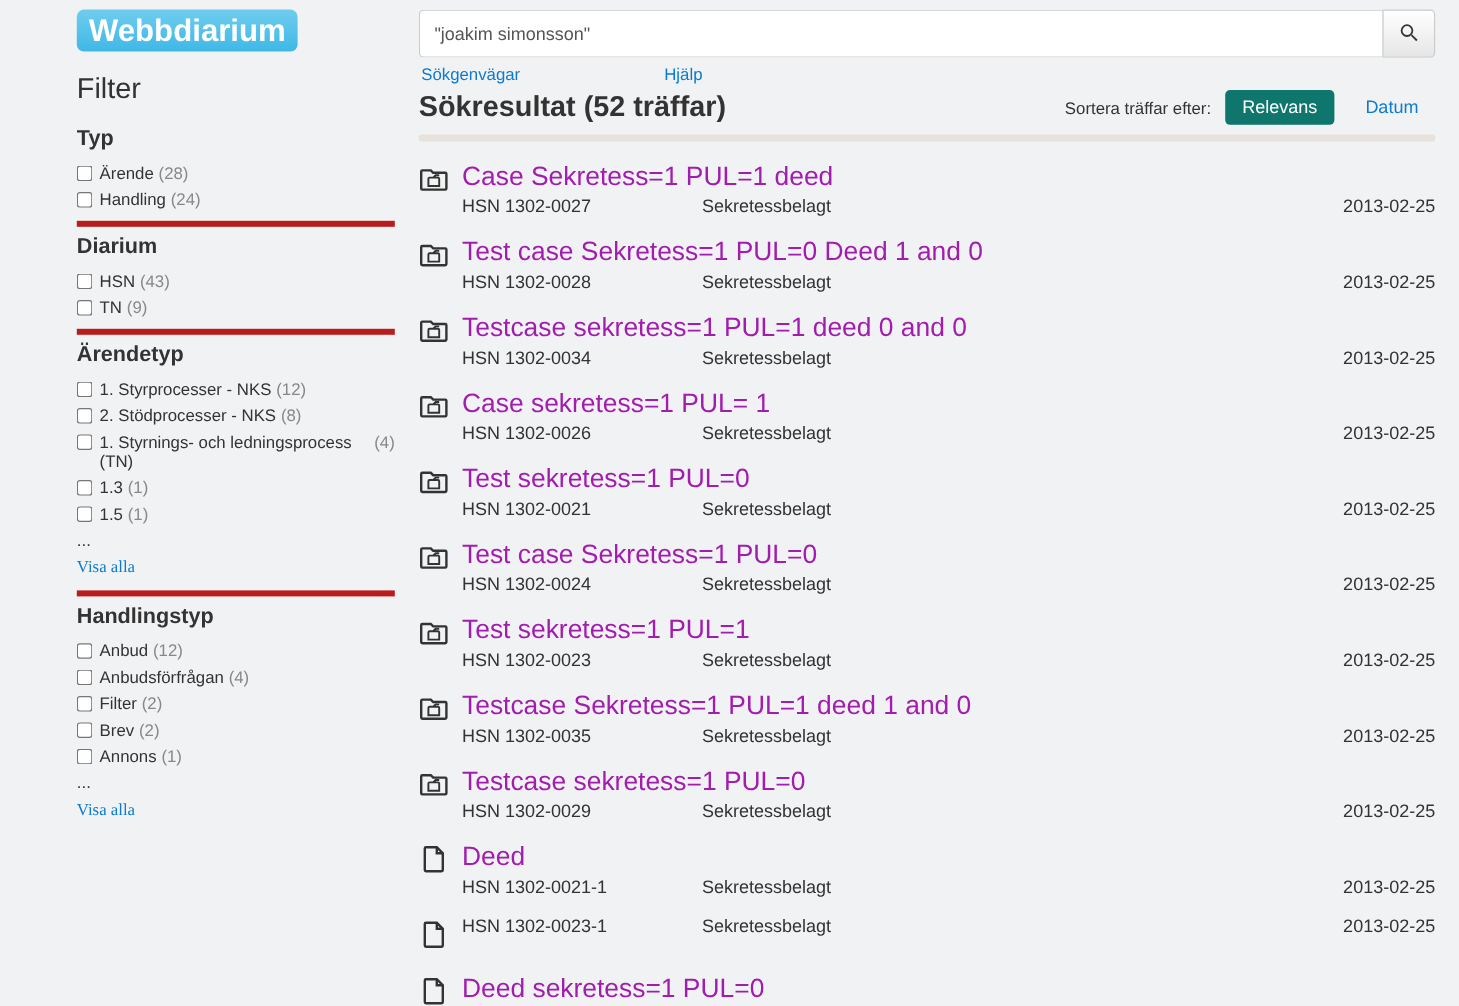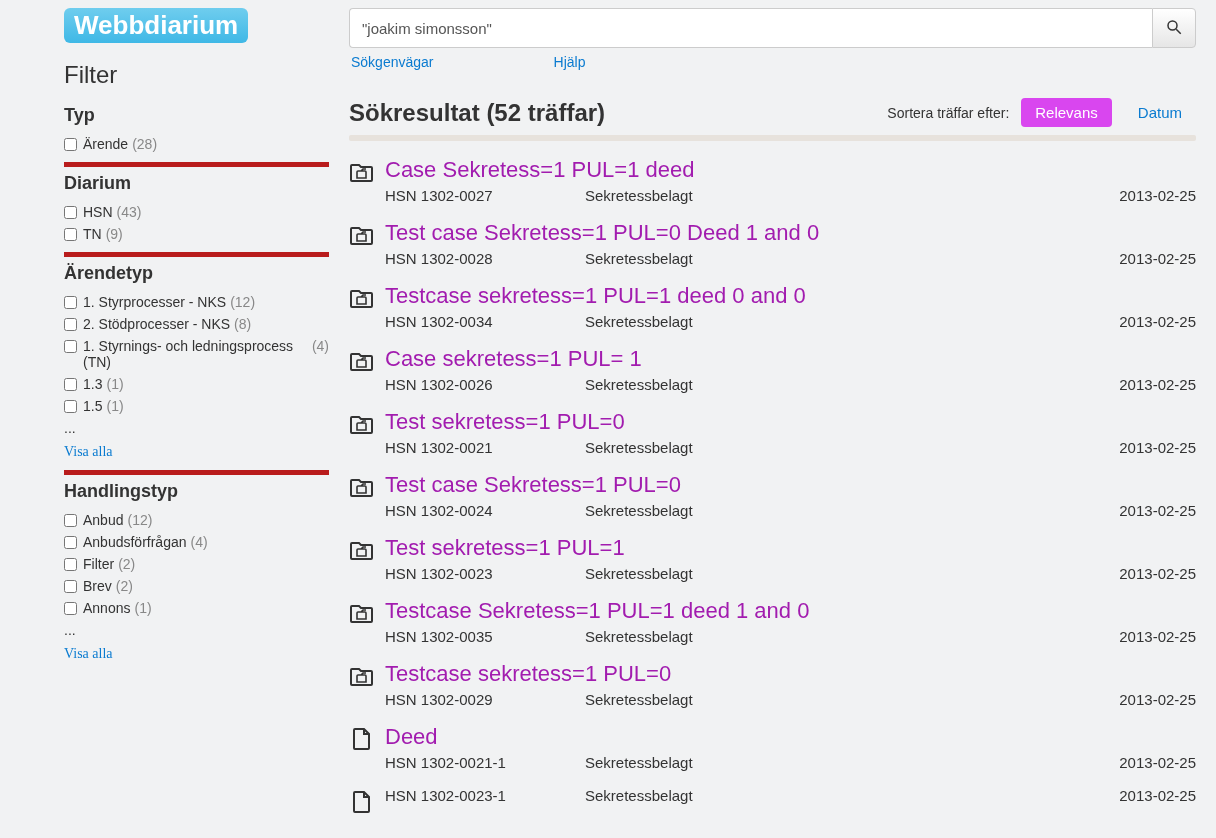--- a/index.html
+++ b/index.html
@@ -56,33 +56,33 @@
     width: 44px;
     border: 1px solid #ccc;
     border-radius: 0 4px 4px 0;
     background: linear-gradient(#fff, #e6e6e6);
     cursor: pointer;
     display: flex; align-items: center; justify-content: center;
   }
   .links-row { display: flex; gap: 120px; padding: 6px 2px 0; }
   .link { color: #0a7bd0; cursor: pointer; font-size: 14px; }
 
-  .results-header { display: flex; align-items: flex-end; justify-content: space-between; margin-top: 28px; }
+  .results-header { display: flex; align-items: flex-end; justify-content: space-between; margin-top: 5px; }
   .results-title { font-size: 24px; font-weight: 700; margin: 0; }
   .sort-wrap { display: flex; align-items: center; gap: 12px; }
   .sort-label { color: #333; }
   .pill {
     display: inline-block;
     padding: 6px 14px;
     border-radius: 4px;
     color: #0a7bd0;
     cursor: pointer;
     font-size: 15px;
   }
-  .pill.active { background: #d946ef; color: #fff; }
+  .pill.active { background: #0f766e; color: #fff; }
 
   .results-divider { height: 6px; background: #e7e2dc; margin-top: 8px; border-radius: 2px; }
 
   .results { margin-top: 10px; }
   .result { display: flex; align-items: flex-start; padding: 6px 0 10px; }
   .r-icon { width: 36px; flex: 0 0 36px; padding-top: 2px; }
   .r-icon svg { width: 26px; height: 26px; }
   .r-body { flex: 1; min-width: 0; }
   .r-title { font-size: 22px; color: #a21caf; margin-bottom: 4px; }
   .r-metarow { display: flex; }
@@ -118,20 +118,25 @@
     <h2 class="filter-h">Filter</h2>
     <div id="facet-groups">
         <div class="fgroup">
           <h3>Typ</h3>
           <ul class="facet-list">
             <li>
               <input type="checkbox" style="">
               <span class="facet-label">Ärende</span>
               <span class="facet-count">(28)</span>
             </li>
+            <li>
+              <input type="checkbox" style="">
+              <span class="facet-label">Handling</span>
+              <span class="facet-count">(24)</span>
+            </li>
           </ul>
         </div>
         <div class="fgroup">
           <h3>Diarium</h3>
           <ul class="facet-list">
             <li>
               <input type="checkbox" style="">
               <span class="facet-label">HSN</span>
               <span class="facet-count">(43)</span>
             </li>

